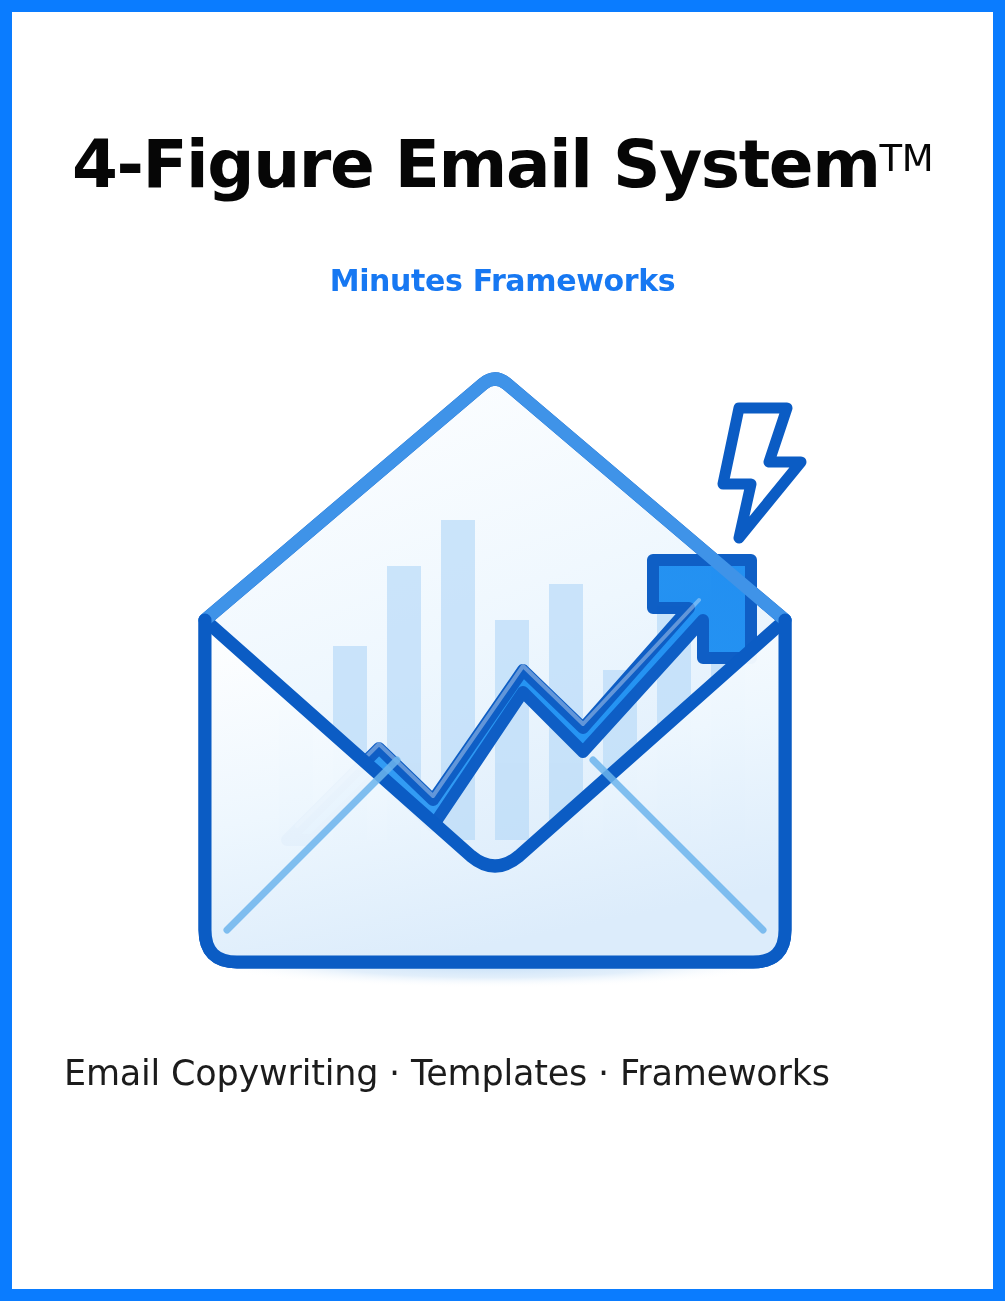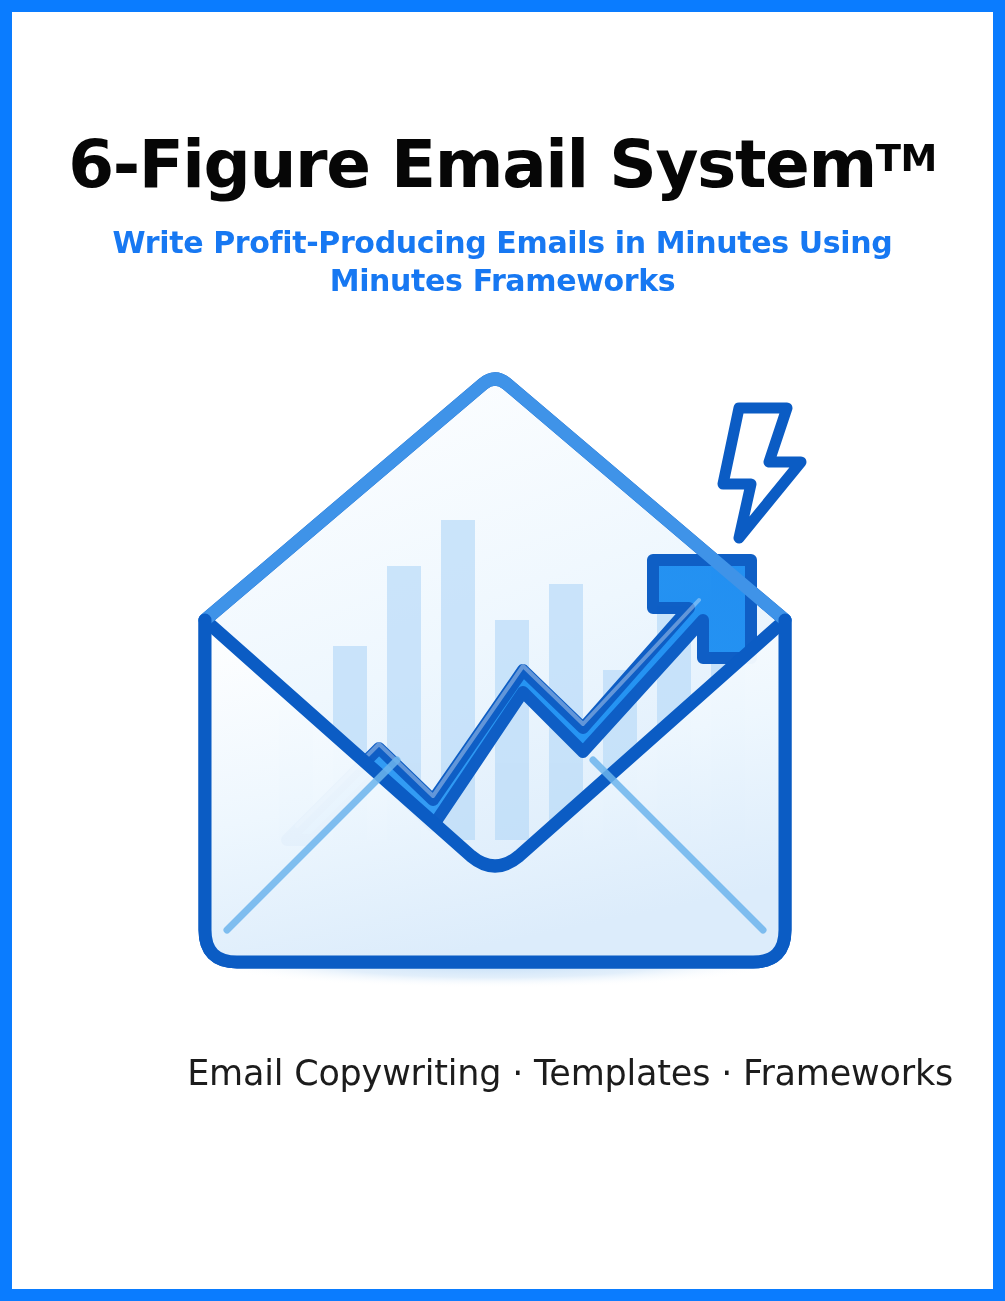--- a/index.html
+++ b/index.html
@@ -50,21 +50,21 @@
     font-weight: 700;
     letter-spacing: -1.4px;
     color: #060606;
     font-family: "DejaVu Sans", "Liberation Sans", sans-serif;
     white-space: nowrap;
   }
   .book-title .tm {
     font-size: 0.56em;
     vertical-align: 0.42em;
     letter-spacing: -0.5px;
-    font-weight: 700;
+    font-weight: 400;
     text-align: center;
   }
 
   .book-subtitle {
     margin: 26px auto 0 auto;
     max-width: 830px;
     font-size: 30px;
     line-height: 1.26;
     font-weight: 700;
     letter-spacing: -0.35px;
@@ -86,21 +86,21 @@
     width: 100%;
     height: 100%;
   }
 
   
   .footer-block {
     position: absolute;
     left: 0;
     right: 0;
     top: 1040px;
-    text-align: right;
+    text-align: left;
     padding: 0 40px;
     box-sizing: border-box;
     margin-left: 12px;
   }
   .footer-text {
     margin: 0;
     font-size: 35px;
     line-height: 1.2;
     font-weight: 400;
     letter-spacing: -0.2px;
@@ -108,24 +108,24 @@
     font-family: "DejaVu Sans", "Liberation Sans", sans-serif;
   }
 </style>
 </head>
 <body>
 
 <div class="cover">
   <div class="cover-inner">
 
     <div class="title-block">
-      <h1 class="book-title"><span>6-Figure Email System</span><span class="tm">TM</span></h1>
+      <h1 class="book-title"><span>4-Figure Email System</span><span class="tm">TM</span></h1>
 
       <p class="book-subtitle">
-        <span>Write Profit-Producing Emails in Minutes Using</span><br>
+        <br>
         <span>Minutes Frameworks</span>
       </p>
     </div>
 
     <div class="illustration">
       <svg viewBox="0 0 640 650" xmlns="http://www.w3.org/2000/svg" aria-hidden="true">
         <defs>
           <linearGradient id="bodyGrad" x1="0" y1="0" x2="0.35" y2="1">
             <stop offset="0%" stop-color="#ffffff"></stop>
             <stop offset="55%" stop-color="#eef7fe"></stop>

